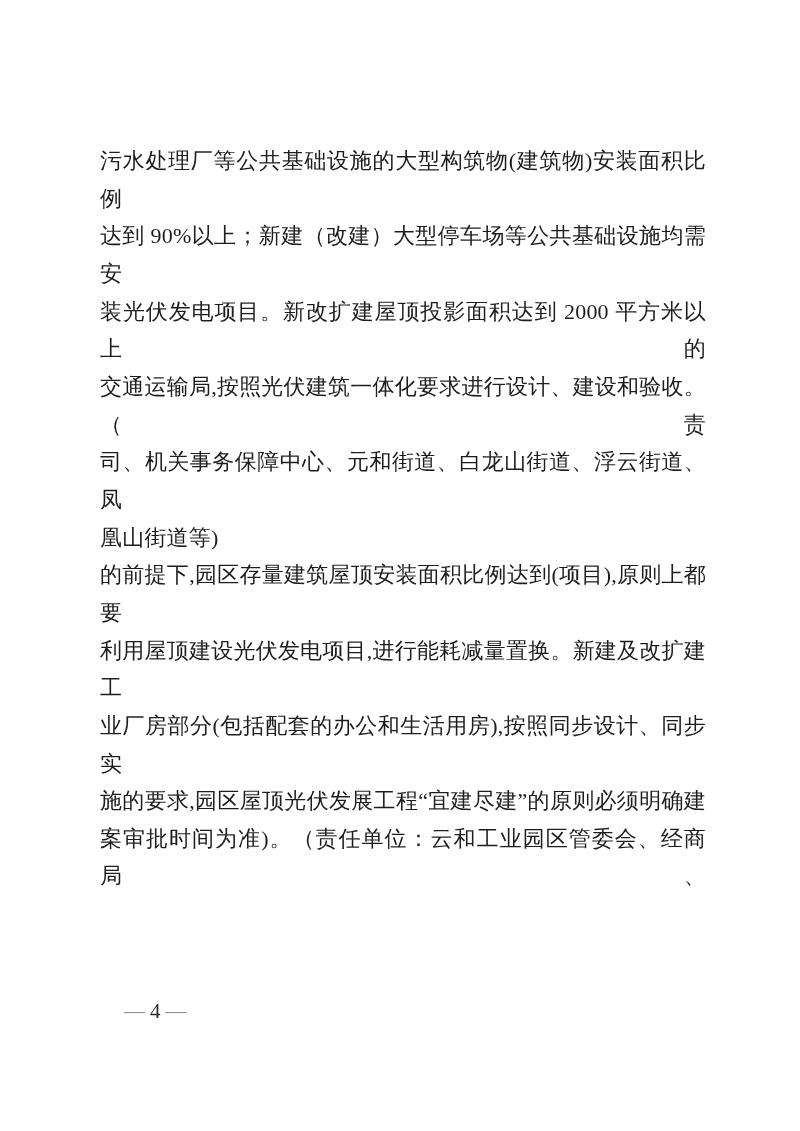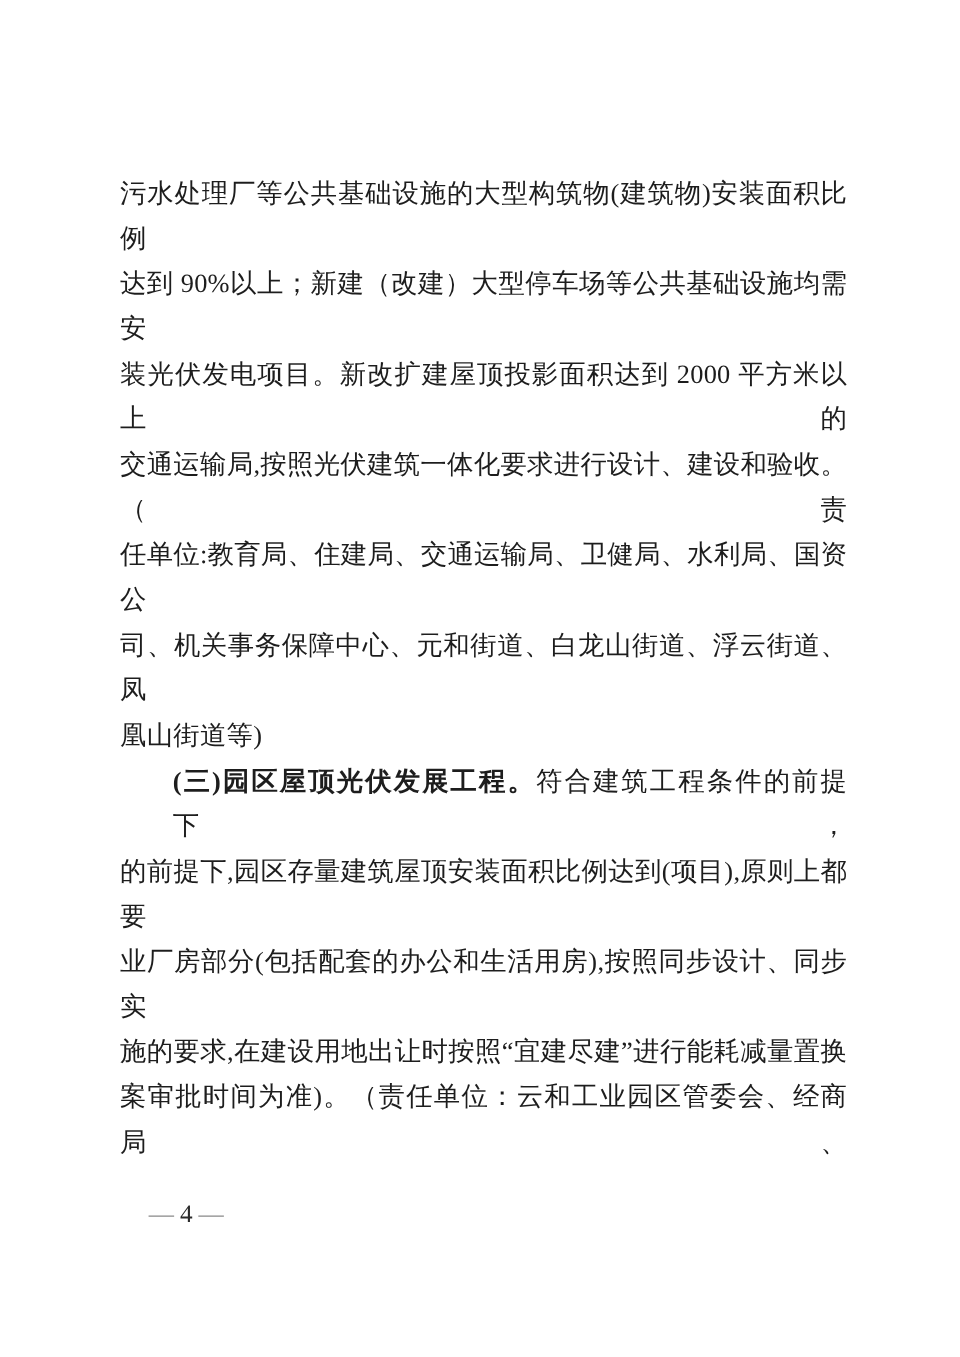--- a/index.html
+++ b/index.html
@@ -55,25 +55,24 @@
 </style>
 </head>
 <body>
 
 <div class="page">
   <div class="content">
     <div class="ln"><span>污水处理厂等公共基础设施的大型构筑物(建筑物)安装面积比例</span></div>
     <div class="ln"><span>达到 90%以上；新建（改建）大型停车场等公共基础设施均需安</span></div>
     <div class="ln"><span>装光伏发电项目。新改扩建屋顶投影面积达到 2000 平方米以上的</span></div>
     <div class="ln"><span>交通运输局,按照光伏建筑一体化要求进行设计、建设和验收。（责</span></div>
-    <div class="ln"><span>任单位:教育局、住建局、交通运输局、卫健局、水利局、国资公</span></div>
     <div class="ln"><span>司、机关事务保障中心、元和街道、白龙山街道、浮云街道、凤</span></div>
     <div class="ln end"><span>凰山街道等)</span></div>
-    <div class="ln ind"><span class="bold">(三)园区屋顶光伏发展工程。</span><span>符合建筑工程条件的前提下，</span></div>
     <div class="ln"><span>的前提下,园区存量建筑屋顶安装面积比例达到(项目),原则上都要</span></div>
+    <div class="ln"><span>利用屋顶建设光伏发电项目,进行能耗减量置换。新建及改扩建工</span></div>
     <div class="ln"><span>业厂房部分(包括配套的办公和生活用房),按照同步设计、同步实</span></div>
-    <div class="ln"><span>施的要求,在建设用地出让时按照“宜建尽建”进行能耗减量置换</span></div>
+    <div class="ln"><span>施的要求,园区屋顶光伏发展工程“宜建尽建”的原则必须明确建</span></div>
     <div class="ln"><span>案审批时间为准)。（责任单位：云和工业园区管委会、经商局、</span></div>
 
   </div>
 
   <div class="footer"><span class="dash">—</span><span class="num">4</span><span class="dash">—</span></div>
 </div>
 
 </body></html>

